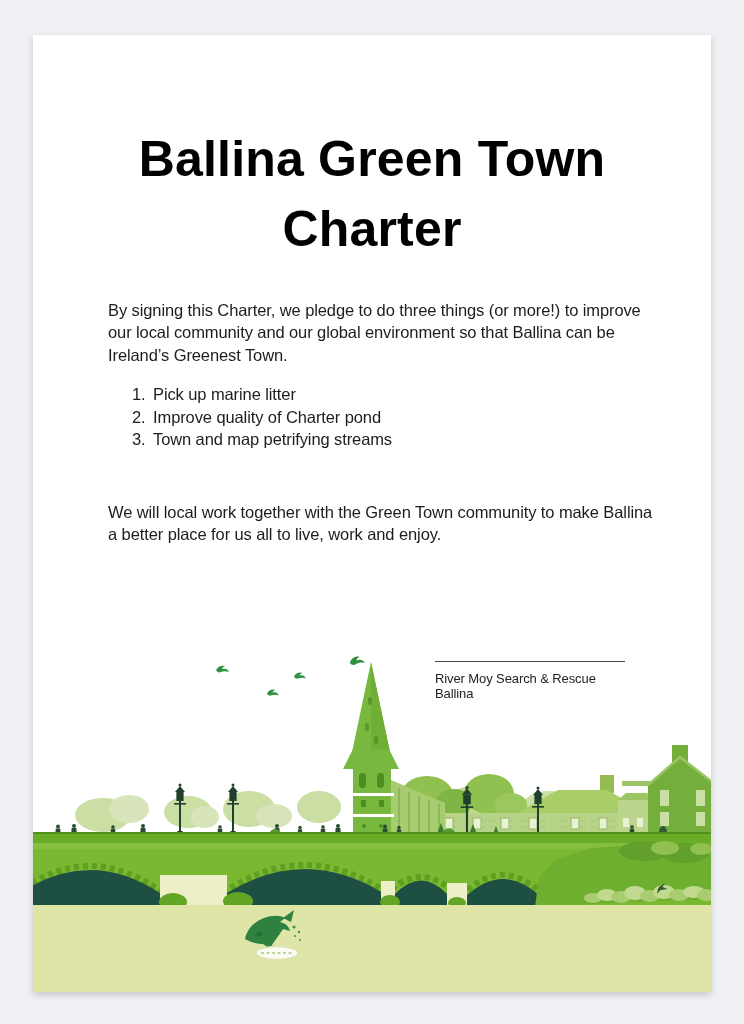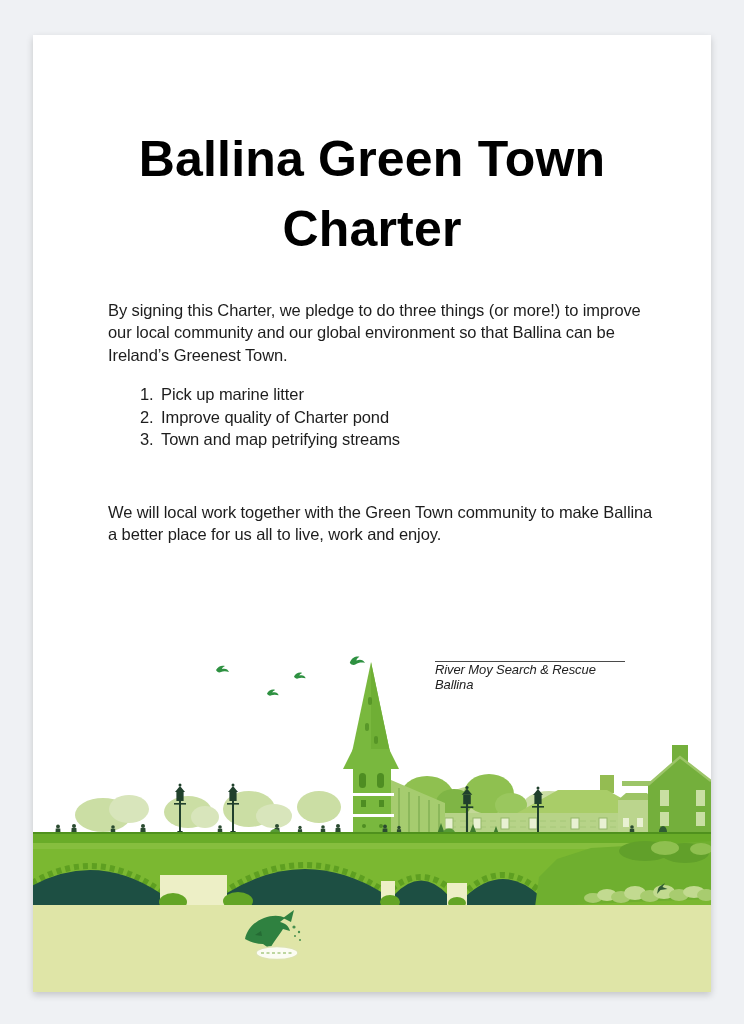--- a/index.html
+++ b/index.html
@@ -9,24 +9,24 @@
         box-shadow:0 3px 7px rgba(0,0,0,.18);overflow:hidden;}
   .doc-title{position:absolute;left:0;top:55px;width:678px;text-align:center;
              font-size:50px;font-weight:800;line-height:70px;color:#000;
              letter-spacing:.2px;white-space:pre-line;}
   .body-text{position:absolute;left:75px;color:#1d1d1d;font-size:16.5px;line-height:22.5px;
              letter-spacing:-.1px;white-space:pre;}
   .intro{top:247px;}
   .outro{top:449px;}
   .pledge-list{position:absolute;left:75px;top:348px;margin:0;padding-left:42px;
                color:#1d1d1d;font-size:16.5px;line-height:22.5px;letter-spacing:-.1px;}
-  .pledge-list li{padding-left:3px;margin-left:8px;}
+  .pledge-list li{padding-left:3px;}
   .signature{position:absolute;left:402px;top:626px;width:196px;z-index:3;}
   .sig-line{border-top:1.6px solid #4a4a4a;width:190px;height:0;}
-  .sig-label{margin-top:0;font-size:13px;color:#222;letter-spacing:-.1px;font-style:italic;}
+  .sig-label{margin-top:9px;font-size:13px;color:#222;letter-spacing:-.1px;}
   .illustration{position:absolute;left:0;bottom:0;width:678px;height:357px;z-index:1;}
 </style>
 </head>
 <body>
 
 <div class="stage">
   <div class="page">
 
     <h1 class="doc-title">Ballina Green Town
 Charter</h1>

